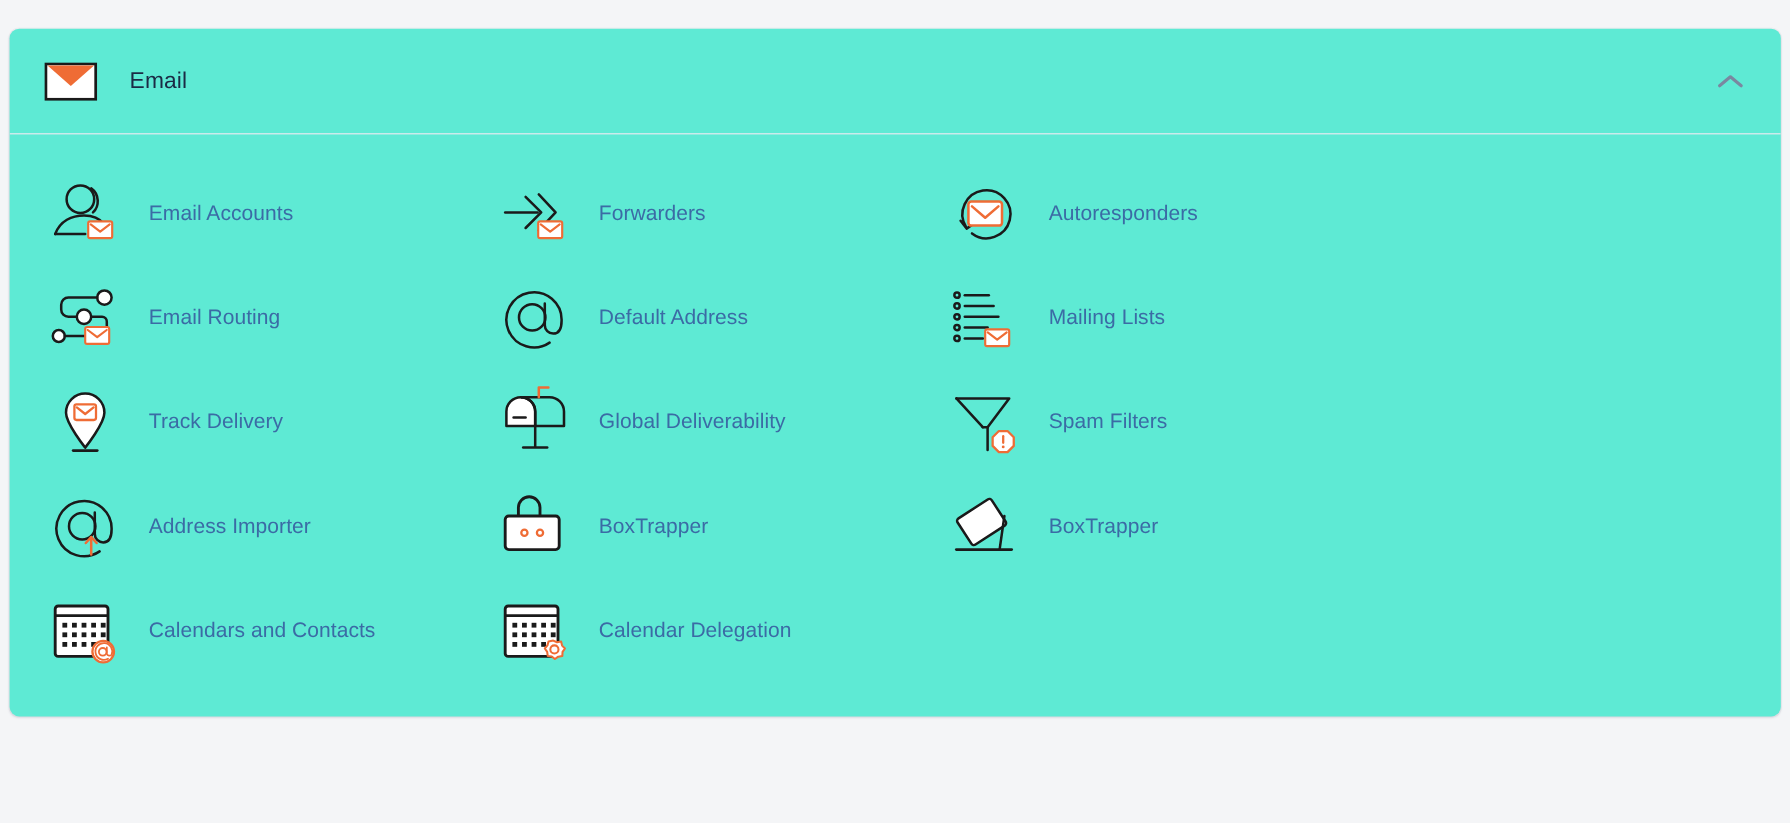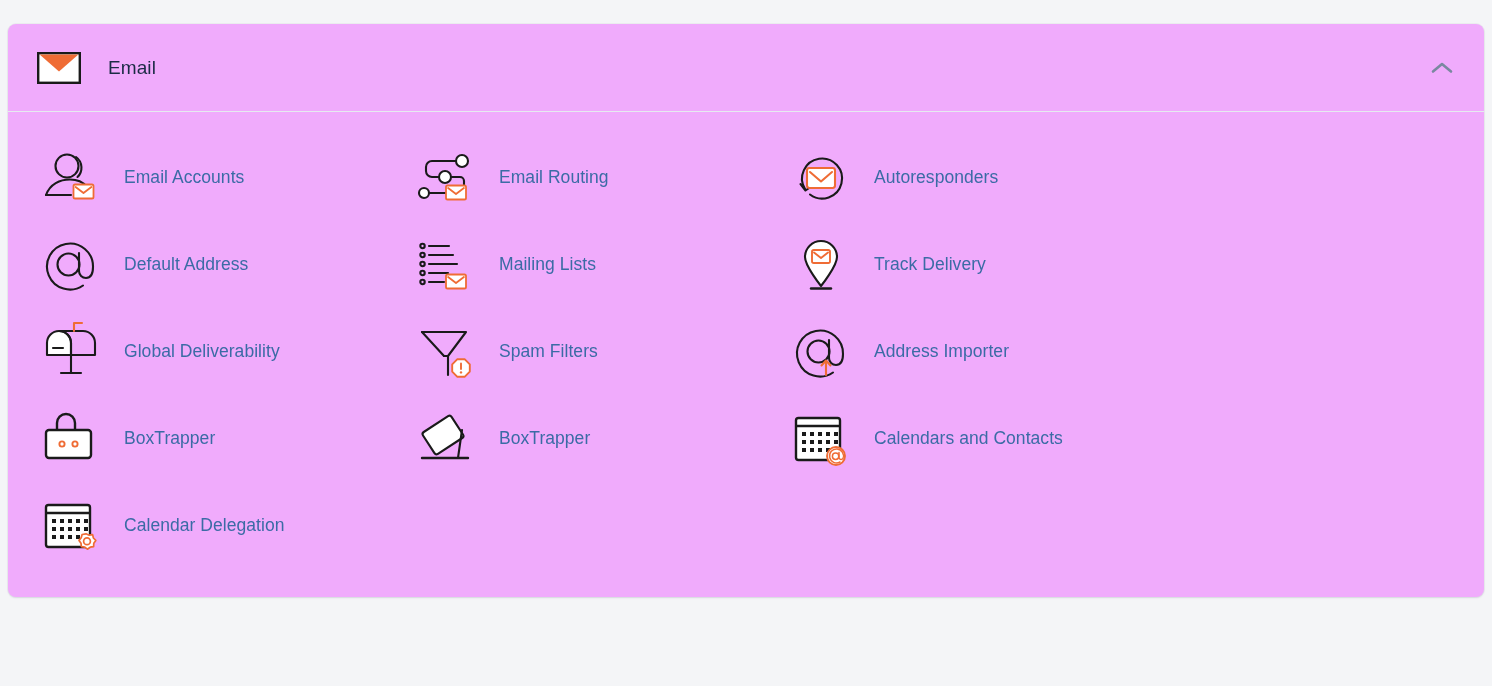--- a/index.html
+++ b/index.html
@@ -13,21 +13,21 @@
     font-family: "Liberation Sans", sans-serif;
     -webkit-font-smoothing: antialiased;
     overflow: hidden;
   }
 
   .card {
     position: absolute;
     left: 8px;
     top: 24px;
     width: 1476px;
-    background: #f0abfc;
+    background: #5eead4;
     border-radius: 8px;
     box-shadow: 0 1px 2px rgba(16,32,64,0.10), 0 0 0 1px rgba(16,32,64,0.035);
     overflow: hidden;
   }
 
   
   .card-header {
     position: relative;
     height: 88px;
     display: flex;
@@ -126,47 +126,59 @@
             <path d="M33 6 C40 11 40 21 34.5 26" fill="none" stroke="#1a1a1a" stroke-width="2.1" stroke-linecap="round"></path>
             <path d="M3 44 C7 33 17 28.5 27 28.5 C34 28.5 40 31 43.5 35.5" fill="none" stroke="#1a1a1a" stroke-width="2.1" stroke-linecap="round"></path>
             <path d="M3 44 H28" fill="none" stroke="#1a1a1a" stroke-width="2.1" stroke-linecap="round"></path>
             <rect x="30.5" y="33.5" width="20" height="14" rx="1.6" fill="#ffffff" stroke="#ef6c35" stroke-width="1.8"></rect>
             <path d="M32.6 36 L40.5 42 L48.4 36" fill="none" stroke="#ef6c35" stroke-width="1.8" stroke-linecap="round" stroke-linejoin="round"></path>
           </svg>
         </span>
         <span class="item-label">Email Accounts</span>
       </a>
 
+      <a class="item">
+        <span class="item-icon">
+          <svg width="58" height="54" viewBox="0 0 58 54">
+            <path d="M3 26 H30" fill="none" stroke="#1a1a1a" stroke-width="2.1" stroke-linecap="round"></path>
+            <path d="M20 13 L33 26 L20 39" fill="none" stroke="#1a1a1a" stroke-width="2.1" stroke-linecap="round" stroke-linejoin="round"></path>
+            <path d="M31 11 L45 26 L31 41" fill="none" stroke="#1a1a1a" stroke-width="2.1" stroke-linecap="round" stroke-linejoin="round"></path>
+            <rect x="30.5" y="33.5" width="20" height="14" rx="1.6" fill="#ffffff" stroke="#ef6c35" stroke-width="1.8"></rect>
+            <path d="M32.6 36 L40.5 42 L48.4 36" fill="none" stroke="#ef6c35" stroke-width="1.8" stroke-linecap="round" stroke-linejoin="round"></path>
+          </svg>
+        </span>
+        <span class="item-label">Forwarders</span>
+      </a>
+
+      <a class="item">
+        <span class="item-icon">
+          <svg width="58" height="54" viewBox="0 0 58 54">
+            <path d="M12 38 A20 20 0 1 1 17 43.5" fill="none" stroke="#1a1a1a" stroke-width="2.1" stroke-linecap="round"></path>
+            <path d="M7.5 33 L12.5 39.5 L19 35" fill="none" stroke="#1a1a1a" stroke-width="2.1" stroke-linecap="round" stroke-linejoin="round"></path>
+            <rect x="14" y="17" width="28" height="20" rx="2.4" fill="#ffffff" stroke="#ef6c35" stroke-width="2.1"></rect>
+            <path d="M17 21 L28 30.5 L39 21" fill="none" stroke="#ef6c35" stroke-width="2.1" stroke-linecap="round" stroke-linejoin="round"></path>
+          </svg>
+        </span>
+        <span class="item-label">Autoresponders</span>
+      </a>
 
       <a class="item">
         <span class="item-icon">
           <svg width="58" height="54" viewBox="0 0 58 54">
             <circle cx="44" cy="10" r="6" fill="#ffffff" stroke="#1a1a1a" stroke-width="2.1"></circle>
             <circle cx="27" cy="26" r="6" fill="#ffffff" stroke="#1a1a1a" stroke-width="2.1"></circle>
             <circle cx="6" cy="42" r="5" fill="#ffffff" stroke="#1a1a1a" stroke-width="2.1"></circle>
             <path d="M38 10 H14 A6 6 0 0 0 8 16 V20 A6 6 0 0 0 14 26 H21" fill="none" stroke="#1a1a1a" stroke-width="2.1" stroke-linecap="round"></path>
             <path d="M33 26 H42 A4 4 0 0 1 46 30 V36" fill="none" stroke="#1a1a1a" stroke-width="2.1" stroke-linecap="round"></path>
             <path d="M11 42 H28" fill="none" stroke="#1a1a1a" stroke-width="2.1" stroke-linecap="round"></path>
             <rect x="28" y="34.5" width="20" height="14" rx="1.6" fill="#ffffff" stroke="#ef6c35" stroke-width="1.8"></rect>
             <path d="M30.1 37 L38 43 L45.9 37" fill="none" stroke="#ef6c35" stroke-width="1.8" stroke-linecap="round" stroke-linejoin="round"></path>
           </svg>
         </span>
         <span class="item-label">Email Routing</span>
-      </a>
-
-      <a class="item">
-        <span class="item-icon">
-          <svg width="58" height="54" viewBox="0 0 58 54">
-            <path d="M12 38 A20 20 0 1 1 17 43.5" fill="none" stroke="#1a1a1a" stroke-width="2.1" stroke-linecap="round"></path>
-            <path d="M7.5 33 L12.5 39.5 L19 35" fill="none" stroke="#1a1a1a" stroke-width="2.1" stroke-linecap="round" stroke-linejoin="round"></path>
-            <rect x="14" y="17" width="28" height="20" rx="2.4" fill="#ffffff" stroke="#ef6c35" stroke-width="2.1"></rect>
-            <path d="M17 21 L28 30.5 L39 21" fill="none" stroke="#ef6c35" stroke-width="2.1" stroke-linecap="round" stroke-linejoin="round"></path>
-          </svg>
-        </span>
-        <span class="item-label">Autoresponders</span>
       </a>
 
       <a class="item">
         <span class="item-icon">
           <svg width="58" height="54" viewBox="0 0 58 54">
             <path d="M36 15 V33 A7 7 0 0 0 43 40 C48 40 50 35 50 29 A23 23 0 1 0 40 47.5" fill="none" stroke="#1a1a1a" stroke-width="2.1" stroke-linecap="round"></path>
             <circle cx="25.5" cy="26.5" r="11" fill="none" stroke="#1a1a1a" stroke-width="2.1"></circle>
           </svg>
         </span>
         <span class="item-label">Default Address</span>

